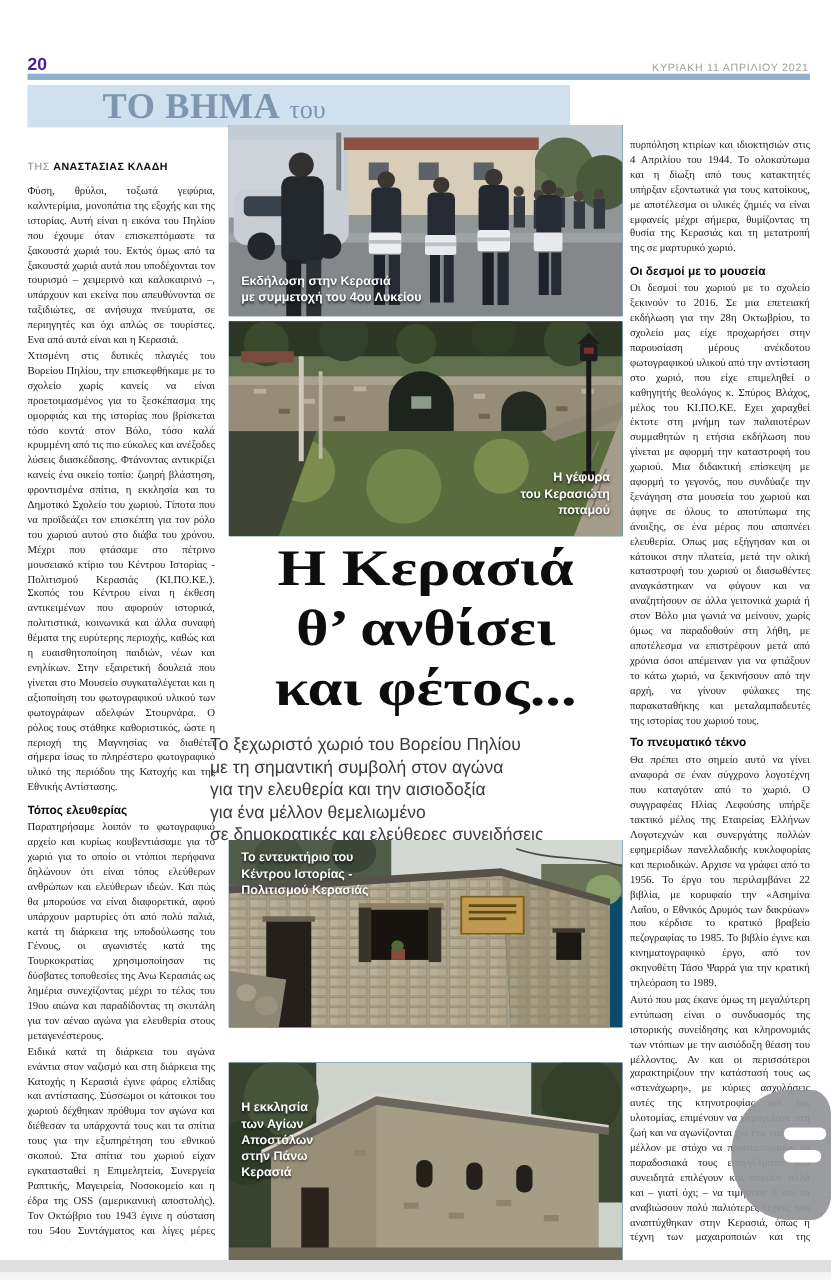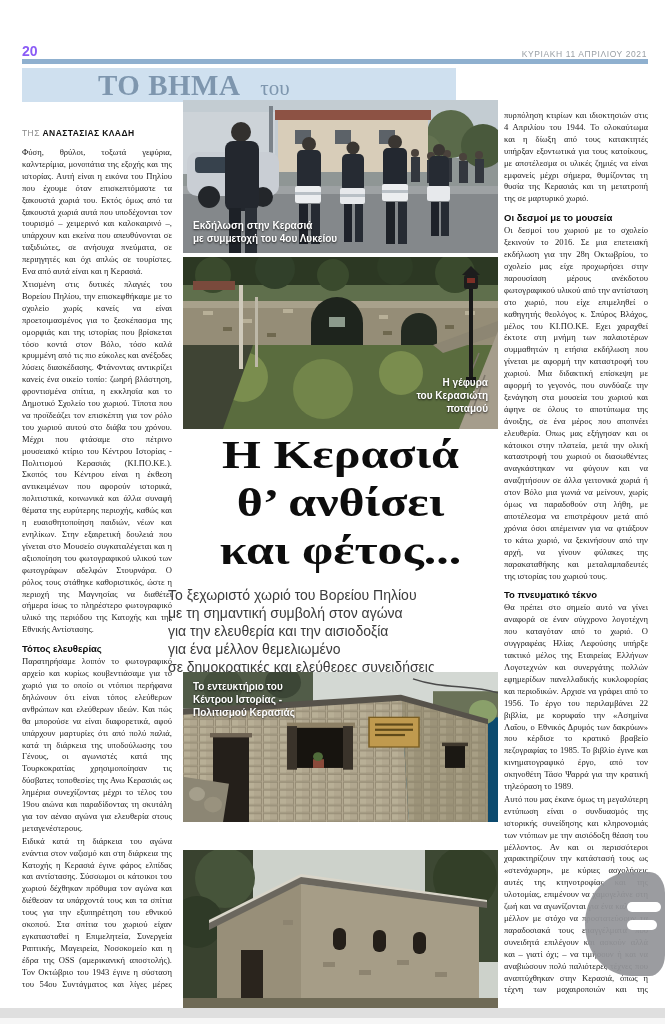--- a/index.html
+++ b/index.html
@@ -1,27 +1,27 @@
 <!DOCTYPE html>
 <html lang="el"><head>
 <meta charset="utf-8">
 <style>
   html,body{margin:0;padding:0;background:#fff;}
   .page{position:relative;width:665px;height:1024px;background:#fff;overflow:hidden;
         font-family:"Liberation Serif",serif;color:#1c1c1c;}
   
-  .pagenum{position:absolute;left:22px;top:43px;font:bold 14px "Liberation Sans",sans-serif;color:#8b5cf6;}
+  .pagenum{position:absolute;left:22px;top:43px;font:bold 14px "Liberation Sans",sans-serif;color:#4c1d95;}
   .issue-date{position:absolute;right:18px;top:49px;font:8.5px "Liberation Sans",sans-serif;
               color:#9aa0a6;letter-spacing:.6px;}
   .head-rule{position:absolute;left:22px;top:59px;width:626px;height:5px;background:#8fb0cf;}
   .banner{position:absolute;left:22px;top:68px;width:434px;height:34px;background:#cfe0ef;
-          display:flex;align-items:baseline;padding-left:76px;box-sizing:border-box;}
+          display:flex;align-items:baseline;padding-left:60px;box-sizing:border-box;}
   .banner .t1,.banner .t3{font-family:"Liberation Serif",serif;font-weight:bold;font-size:29px;
           color:#7e96ae;line-height:34px;letter-spacing:.5px;}
-  .banner .t2{font-family:"Liberation Serif",serif;font-size:21px;color:#7e96ae;margin:0 20px;line-height:34px;}
+  .banner .t2{font-family:"Liberation Serif",serif;font-size:21px;color:#7e96ae;margin:0 7px;line-height:34px;}
   
   .byline{position:absolute;left:22px;top:128px;font:8.5px "Liberation Sans",sans-serif;
           letter-spacing:.4px;color:#8a8a8a;}
   .byline b{color:#111;}
   .col{position:absolute;overflow:hidden;}
   .col-left{left:22px;top:147px;width:150px;height:846px;}
   .col-right{left:504px;top:110px;width:144px;height:884px;}
   .col p{margin:0 0 1px 0;font-size:8.6px;line-height:11.9px;text-align:justify;color:#1b1b1b;}
   .col h3{margin:7px 0 2px 0;font:bold 9.5px "Liberation Sans",sans-serif;color:#0c0c0c;}
   
@@ -286,20 +286,25 @@
       <rect x="58" y="100" width="22" height="50" fill="#2a241d"></rect>
       <g fill="#8d8470">
           <rect x="140" y="112" width="12" height="5"></rect>
           <rect x="176" y="120" width="12" height="5"></rect>
           <rect x="214" y="110" width="12" height="5"></rect>
           <rect x="252" y="122" width="12" height="5"></rect>
           <rect x="100" y="70" width="10" height="5"></rect>
         </g>
       <rect x="0" y="148" width="315" height="12" fill="#6f6a56"></rect>
     </svg>
+    <span class="caption" id="cap4">Η εκκλησία
+των Αγίων
+Αποστόλων
+στην Πάνω
+Κερασιά</span>
   </div>
 
   <div class="col col-right">
     <p>πυρπόληση κτιρίων και ιδιοκτησιών στις 4 Απριλίου του 1944. Το ολοκαύτωμα και η δίωξη από τους κατακτητές υπήρξαν εξοντωτικά για τους κατοίκους, με αποτέλεσμα οι υλικές ζημιές να είναι εμφανείς μέχρι σήμερα, θυμίζοντας τη θυσία της Κερασιάς και τη μετατροπή της σε μαρτυρικό χωριό.</p>
     <h3>Οι δεσμοί με το μουσεία</h3>
     <p>Οι δεσμοί του χωριού με το σχολείο ξεκινούν το 2016. Σε μια επετειακή εκδήλωση για την 28η Οκτωβρίου, το σχολείο μας είχε προχωρήσει στην παρουσίαση μέρους ανέκδοτου φωτογραφικού υλικού από την αντίσταση στο χωριό, που είχε επιμεληθεί ο καθηγητής θεολόγος κ. Σπύρος Βλάχος, μέλος του ΚΙ.ΠΟ.ΚΕ. Εχει χαραχθεί έκτοτε στη μνήμη των παλαιοτέρων συμμαθητών η ετήσια εκδήλωση που γίνεται με αφορμή την καταστροφή του χωριού. Μια διδακτική επίσκεψη με αφορμή το γεγονός, που συνδύαζε την ξενάγηση στα μουσεία του χωριού και άφηνε σε όλους το αποτύπωμα της άνοιξης, σε ένα μέρος που αποπνέει ελευθερία. Οπως μας εξήγησαν και οι κάτοικοι στην πλατεία, μετά την ολική καταστροφή του χωριού οι διασωθέντες αναγκάστηκαν να φύγουν και να αναζητήσουν σε άλλα γειτονικά χωριά ή στον Βόλο μια γωνιά να μείνουν, χωρίς όμως να παραδοθούν στη λήθη, με αποτέλεσμα να επιστρέφουν μετά από χρόνια όσοι απέμειναν για να φτιάξουν το κάτω χωριό, να ξεκινήσουν από την αρχή, να γίνουν φύλακες της παρακαταθήκης και μεταλαμπαδευτές της ιστορίας του χωριού τους.</p>
     <h3>Το πνευματικό τέκνο</h3>
     <p>Θα πρέπει στο σημείο αυτό να γίνει αναφορά σε έναν σύγχρονο λογοτέχνη που καταγόταν από το χωριό. Ο συγγραφέας Ηλίας Λεφούσης υπήρξε τακτικό μέλος της Εταιρείας Ελλήνων Λογοτεχνών και συνεργάτης πολλών εφημερίδων πανελλαδικής κυκλοφορίας και περιοδικών. Αρχισε να γράφει από το 1956. Το έργο του περιλαμβάνει 22 βιβλία, με κορυφαίο την «Ασημίνα Λαΐου, ο Εθνικός Δρυμός των δακρύων» που κέρδισε το κρατικό βραβείο πεζογραφίας το 1985. Το βιβλίο έγινε και κινηματογραφικό έργο, από τον σκηνοθέτη Τάσο Ψαρρά για την κρατική τηλεόραση το 1989.</p>
     <p>Αυτό που μας έκανε όμως τη μεγαλύτερη εντύπωση είναι ο συνδυασμός της ιστορικής συνείδησης και κληρονομιάς των ντόπιων με την αισιόδοξη θέαση του μέλλοντος. Αν και οι περισσότεροι χαρακτηρίζουν την κατάστασή τους ως «στενάχωρη», με κύριες ασχολήσεις αυτές της κτηνοτροφίας και της υλοτομίας, επιμένουν να χαμογελάνε στη ζωή και να αγωνίζονται για ένα καλύτερο μέλλον με στόχο να προστατεύσουν τα παραδοσιακά τους επαγγέλματα που συνειδητά επιλέγουν και ασκούν αλλά και – γιατί όχι; – να τιμήσουν ή και να αναβιώσουν πολύ παλιότερες τέχνες που αναπτύχθηκαν στην Κερασιά, όπως η τέχνη των μαχαιροποιών και της κατασκευής γεωργικών εργαλείων. Εξάλλου, το επάγγελμα αυτό είχε κάνει γνωστή την Κερασιά, εκείνη την εποχή, στην υπόλοιπη Θεσσαλία και όχι μόνον, ενώ ο «Κερασιώτης» είχε εξελιχθεί σε συνώνυμο ενός κοφτερού μαχαιριού.</p>
 

